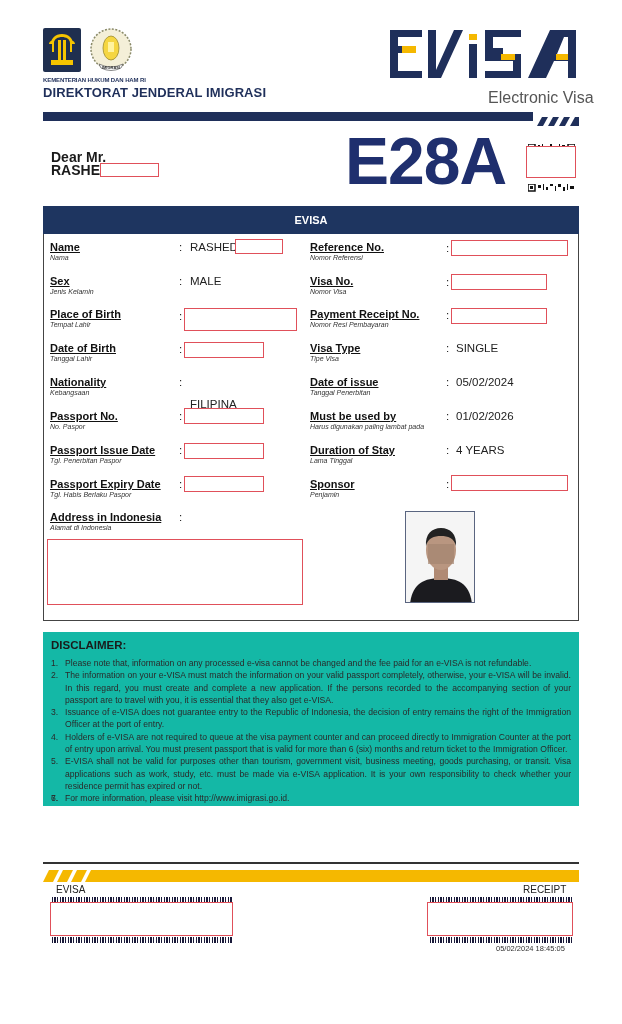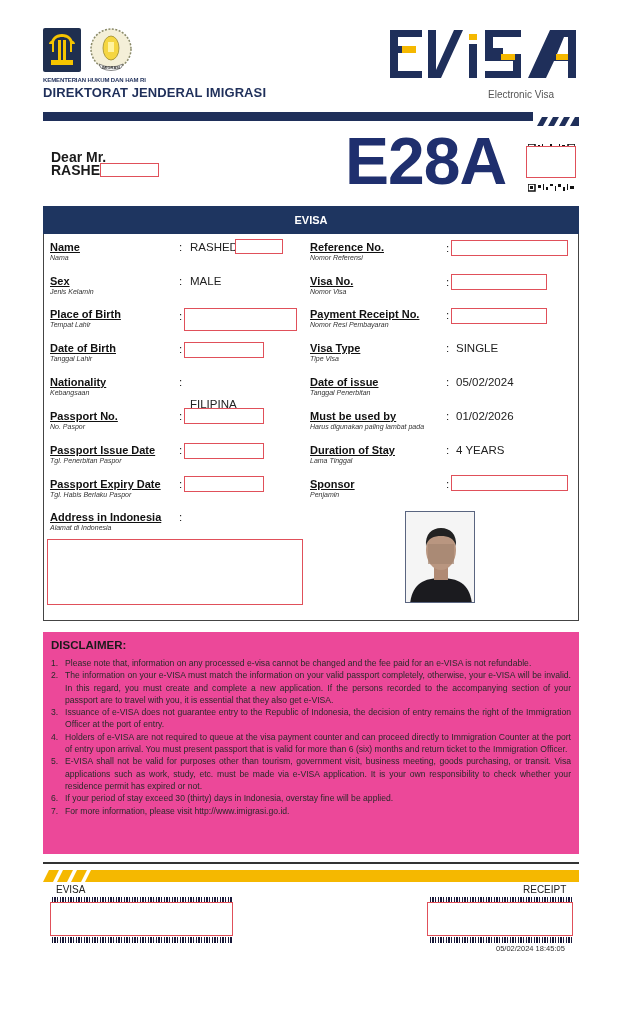--- a/index.html
+++ b/index.html
@@ -5,42 +5,42 @@
   * { box-sizing: border-box; margin: 0; padding: 0; }
   body { width: 622px; height: 1024px; background: #ffffff; font-family: "Liberation Sans", sans-serif; color: #1a1a1a; position: relative; overflow: hidden; }
   .abs { position: absolute; }
 
   
   .logo1 { left: 43px; top: 28px; width: 38px; height: 44px; background: #1f2f4f; border-radius: 2px; }
   .logo2 { left: 88px; top: 26px; width: 46px; height: 48px; }
   .ministry { left: 43px; top: 77px; font-size: 6px; font-weight: bold; color: #1f2f5a; letter-spacing: -0.1px; }
   .directorate { left: 43px; top: 85px; font-size: 13px; font-weight: bold; color: #1f2f5a; letter-spacing: 0.1px; }
   .evisa-logo { left: 388px; top: 26px; width: 190px; height: 56px; }
-  .evisa-sub { left: 444px; top: 89px; font-size: 10px; color: #555; padding-left: 44px; }
+  .evisa-sub { left: 444px; top: 89px; font-size: 16px; color: #555; padding-left: 44px; }
   .header-bar { left: 43px; top: 112px; width: 490px; height: 9px; background: #1f2f5a; }
   .header-slash { left: 533px; top: 112px; width: 46px; height: 9px; }
 
   
   .dear { left: 51px; top: 151px; font-size: 14px; font-weight: bold; line-height: 13px; }
   .redact { border: 1.3px solid #e0505a; background: #fff; }
   .e28a { left: 345px; top: 128px; font-size: 66px; font-weight: bold; color: #1f2f6e; letter-spacing: -1px; line-height: 66px; }
   .qr-top { left: 528px; top: 138px; width: 47px; height: 8px; }
   .qr-bot { left: 528px; top: 178px; width: 47px; height: 8px; }
 
   
   .panel { left: 43px; top: 206px; width: 536px; height: 415px; border: 1px solid #444; }
   .panel-head { left: 43px; top: 206px; width: 536px; height: 28px; background: #1e3560; color: #fff; font-size: 11px; font-weight: bold; text-align: center; line-height: 28px; }
   .lbl { font-size: 11px; font-weight: bold; color: #111; text-decoration: underline; }
   .sub { font-size: 7px; font-style: italic; color: #333; margin-top: 1px; }
   .colon { font-size: 11.5px; color: #222; }
   .val { font-size: 11.5px; color: #222; }
   .photo { left: 405px; top: 511px; width: 70px; height: 92px; border: 1px solid #5a6580; background: #f3f3f3; overflow: hidden; }
 
   
-  .disc { left: 43px; top: 632px; width: 536px; height: 222px; background: #ec4899; padding: 7px 8px; }
+  .disc { left: 43px; top: 632px; width: 536px; height: 174px; background: #14b8a6; padding: 7px 8px; }
   .disc-title { font-size: 11.5px; font-weight: bold; margin-bottom: 6px; }
   .disc ol { list-style: none; }
   .disc li { font-size: 8.6px; line-height: 12.3px; color: #2a2a2a; padding-left: 14px; position: relative; text-align: justify; }
   .disc li .num { position: absolute; left: 0; top: 0; }
 
   
   .foot-line { left: 43px; top: 862px; width: 536px; height: 2px; background: #333; }
   .foot-bar { left: 43px; top: 868px; width: 536px; height: 12px; }
   .foot-label { font-size: 10px; color: #222; }
   .barcode { height: 6px; background: repeating-linear-gradient(90deg, #1a1a3a 0 1px, #fff 1px 2px, #1a1a3a 2px 4px, #fff 4px 5px, #1a1a3a 5px 6px, #fff 6px 8px); }
@@ -268,21 +268,21 @@
 </div>
 
 <div class="abs disc">
   <div class="disc-title">DISCLAIMER:</div>
   <ol>
     <li><span class="num">1.</span><span>Please note that, information on any processed e-visa cannot be changed and the fee paid for an e-VISA is not refundable.</span></li>
     <li><span class="num">2.</span><span>The information on your e-VISA must match the information on your valid passport completely, otherwise, your e-VISA will be invalid. In this regard, you must create and complete a new application. If the persons recorded to the accompanying section of your passport are to travel with you, it is essential that they also get e-VISA.</span></li>
     <li><span class="num">3.</span><span>Issuance of e-VISA does not guarantee entry to the Republic of Indonesia, the decision of entry remains the right of the Immigration Officer at the port of entry.</span></li>
     <li><span class="num">4.</span><span>Holders of e-VISA are not required to queue at the visa payment counter and can proceed directly to Immigration Counter at the port of entry upon arrival. You must present passport that is valid for more than 6 (six) months and return ticket to the Immigration Officer.</span></li>
     <li><span class="num">5.</span><span>E-VISA shall not be valid for purposes other than tourism, government visit, business meeting, goods purchasing, or transit. Visa applications such as work, study, etc. must be made via e-VISA application. It is your own responsibility to check whether your residence permit has expired or not.</span></li>
-    <li><span class="num">6.</span><span>If your period of stay exceed 30 (thirty) days in Indonesia, overstay fine will be applied.</span></li>
+    <li><span class="num">6.</span></li>
     <li><span class="num">7.</span><span>For more information, please visit http://www.imigrasi.go.id.</span></li>
   </ol>
 </div>
 
 <div class="abs foot-line"></div>
 <div class="abs foot-bar">
   <svg width="536" height="12" viewBox="0 0 536 12">
     <g fill="#f5b800">
       <polygon points="0,12 6,0 16,0 10,12"></polygon>
       <polygon points="14,12 20,0 30,0 24,12"></polygon>

